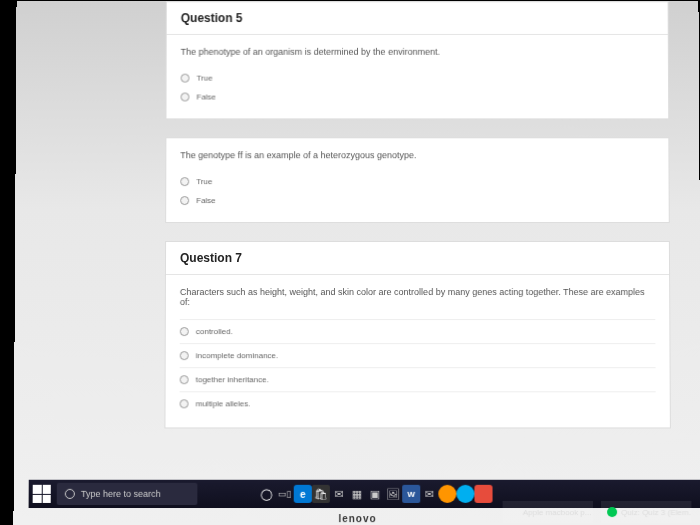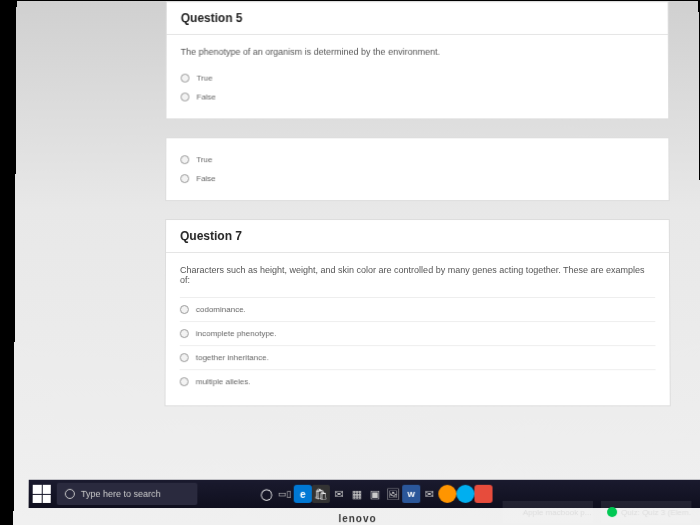--- a/index.html
+++ b/index.html
@@ -185,43 +185,44 @@
         <div class="option-row">
           <div class="radio"></div>
           <span class="option-label">False</span>
         </div>
       </div>
     </div>
 
     <div class="question-card">
 
       <div class="q-body">
+        <div class="q-prompt">The genotype ff is an example of a heterozygous genotype.</div>
         <div class="option-row">
           <div class="radio"></div>
           <span class="option-label">True</span>
         </div>
         <div class="option-row">
           <div class="radio"></div>
           <span class="option-label">False</span>
         </div>
       </div>
     </div>
 
     <div class="question-card">
 
       <div class="q-header">Question 7</div>
       <div class="q-body">
         <div class="q-prompt">Characters such as height, weight, and skin color are controlled by many genes acting together. These are examples of:</div>
         <div class="option-row bordered">
           <div class="radio"></div>
-          <span class="option-label">codominance.</span>
-        </div>
-        <div class="option-row bordered">
-          <div class="radio"></div>
-          <span class="option-label">incomplete phenotype.</span>
+          <span class="option-label">controlled.</span>
+        </div>
+        <div class="option-row bordered">
+          <div class="radio"></div>
+          <span class="option-label">incomplete dominance.</span>
         </div>
         <div class="option-row bordered">
           <div class="radio"></div>
           <span class="option-label">together inheritance.</span>
         </div>
         <div class="option-row bordered">
           <div class="radio"></div>
           <span class="option-label">multiple alleles.</span>
         </div>
       </div>

